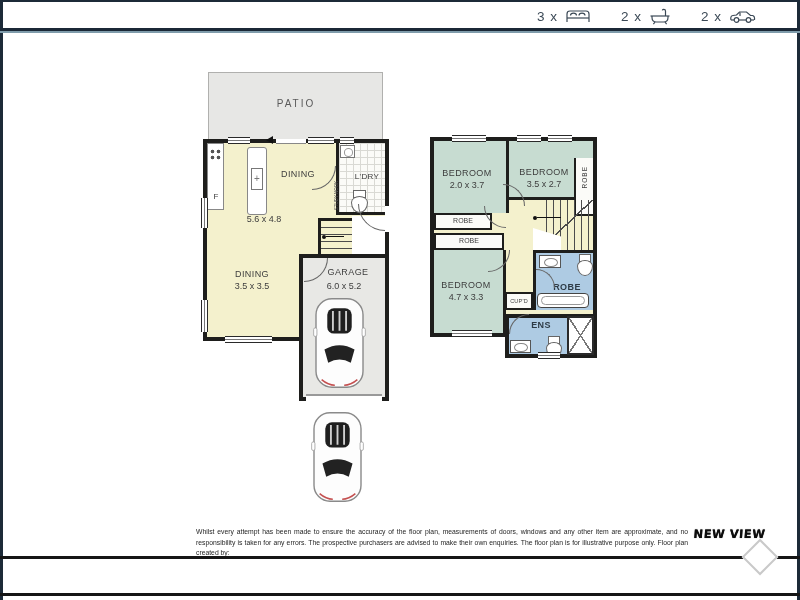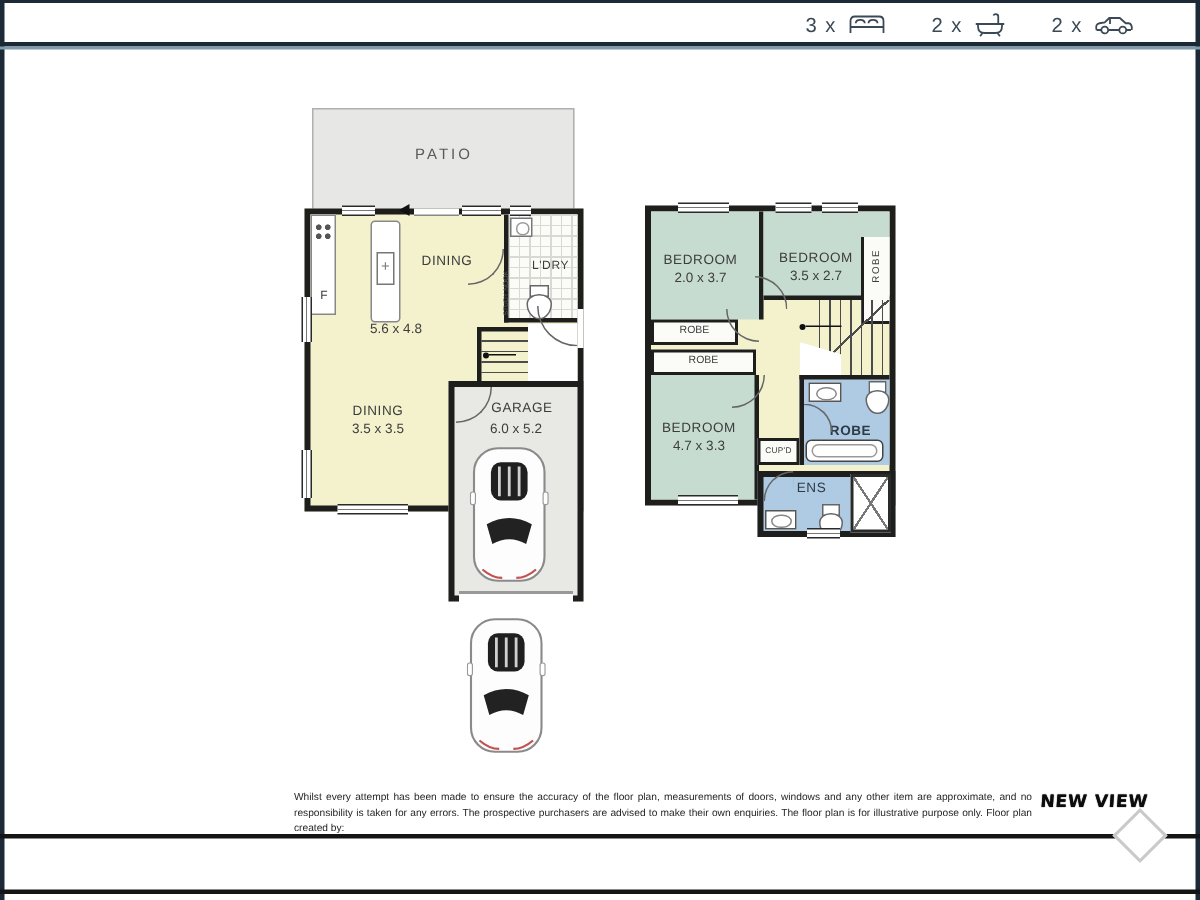--- a/index.html
+++ b/index.html
@@ -213,21 +213,21 @@
   <div class="vanity" style="left:539px;top:255px;width:22px;height:13px;"></div>
   <div class="toilet" style="left:577px;top:254px;width:14px;height:20px;"></div>
   <div class="lbl room" style="left:567px;top:287px;font-weight:bold;color:#2e3b46;">ROBE</div>
   <div class="tub" style="left:537px;top:293px;width:52px;height:15px;"></div>
   <div class="arc tr" style="left:536px;top:269px;width:19px;height:19px;"></div>
 
   <div class="rect" style="left:505px;top:292px;width:28px;height:18px;background:#fbfbf8;border:2px solid #1e1e1c;"></div>
   <div class="lbl tiny" style="left:519px;top:301px;">CUP'D</div>
 
   <div class="rect" style="left:505px;top:314px;width:92px;height:44px;border:4px solid #1e1e1c;background:#aecbe3;"></div>
-  <div class="lbl room" style="left:541px;top:325px;font-weight:normal;color:#2e3b46;">ENS</div>
+  <div class="lbl room" style="left:541px;top:325px;font-weight:bold;color:#2e3b46;">ENS</div>
   <div class="shower" style="left:567px;top:316px;width:27px;height:39px;"></div>
   <div class="vanity" style="left:510px;top:340px;width:21px;height:13px;"></div>
   <div class="toilet" style="left:546px;top:336px;width:14px;height:20px;"></div>
   <div class="arc tl" style="left:509px;top:314px;width:20px;height:20px;"></div>
 
   <div class="arc bl" style="left:484px;top:206px;width:22px;height:22px;"></div>
   <div class="arc tr" style="left:503px;top:184px;width:22px;height:22px;"></div>
   <div class="arc br" style="left:488px;top:250px;width:22px;height:22px;"></div>
 
   <div class="winh" style="left:452px;top:135px;width:34px;"></div>

